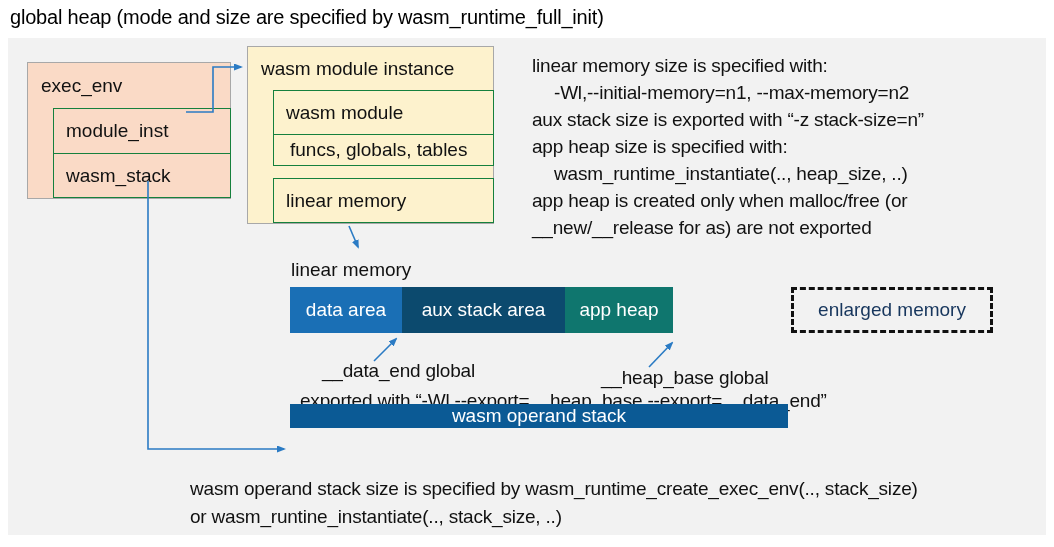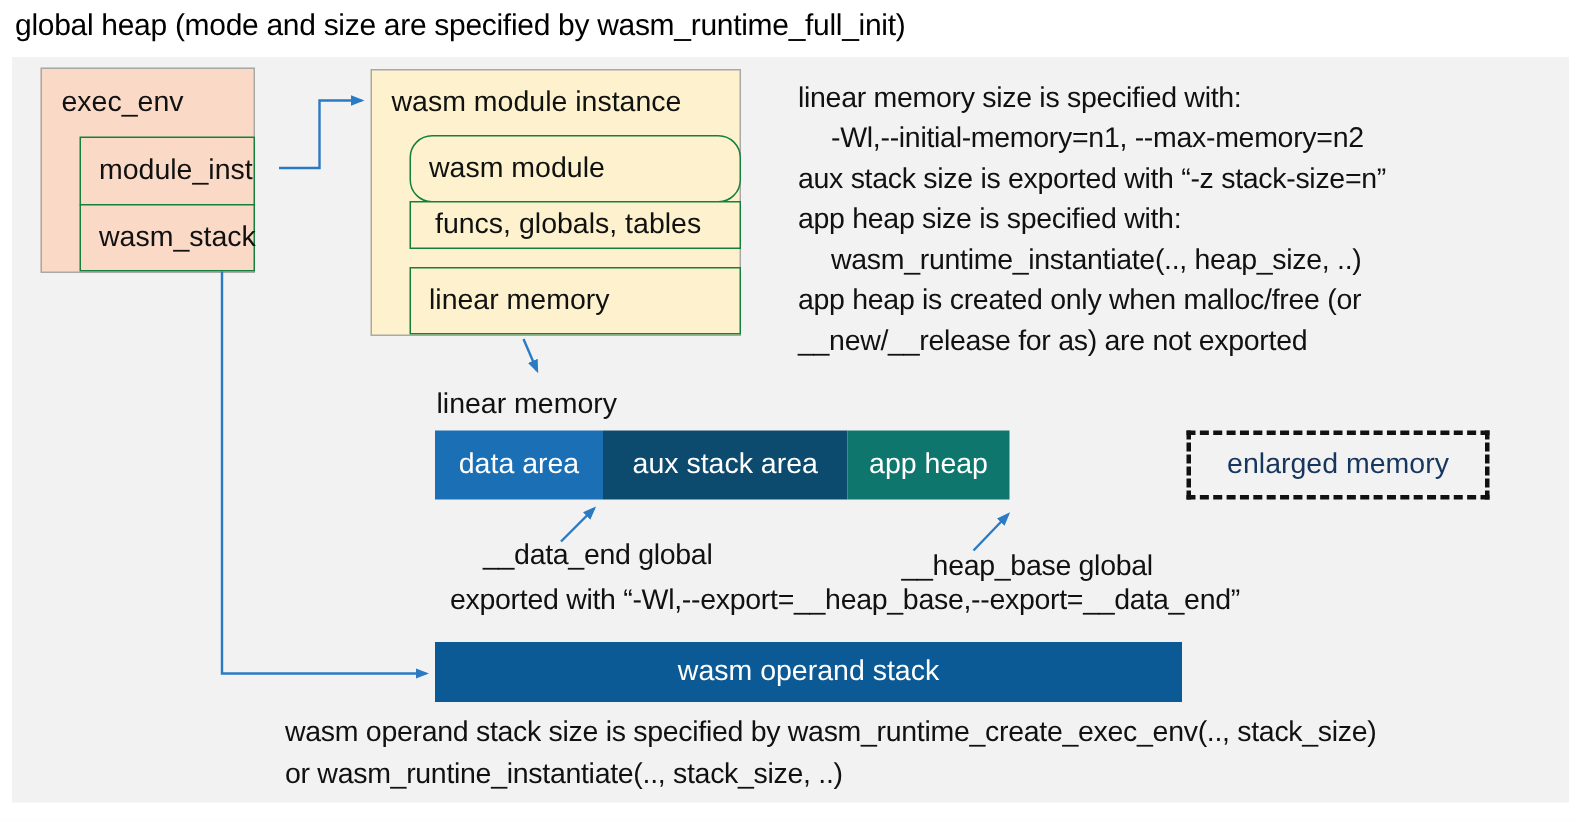--- a/index.html
+++ b/index.html
@@ -26,44 +26,44 @@
   .notes .indent{padding-left:22px;}
 
   .lm-label{position:absolute;left:291px;top:259px;font-size:19px;color:#111;}
 
   .seg{position:absolute;top:287px;height:46px;box-sizing:border-box;display:flex;align-items:center;justify-content:center;
        font-size:19px;white-space:nowrap;}
   .seg.dashed{border:3px dashed #111;background:transparent;}
 
   .ann{position:absolute;font-size:19px;color:#111;white-space:nowrap;letter-spacing:-0.2px;}
 
-  .opstack{position:absolute;left:290px;top:428px;width:498px;height:40px;background:#0b5a95;color:#fff;
+  .opstack{position:absolute;left:290px;top:404px;width:498px;height:24px;background:#0b5a95;color:#fff;
            display:flex;align-items:center;justify-content:center;font-size:19px;}
   .opnote{position:absolute;left:190px;font-size:19px;color:#111;white-space:nowrap;letter-spacing:-0.2px;}
 
   svg.arrows{position:absolute;left:0;top:0;width:1054px;height:547px;pointer-events:none;}
 </style>
 </head>
 <body>
 
 <div id="canvas">
 
   <div class="title">global heap (mode and size are specified by wasm_runtime_full_init)</div>
 
   <div class="panel"></div>
 
-  <div class="obox pink" style="left:27px;top:45px;width:143px;height:137px;">
+  <div class="obox pink" style="left:27px;top:62px;width:204px;height:137px;">
     <div class="obox-title" style="line-height:45px;">exec_env</div>
     <div class="orow pink" style="top:45px;height:46px;">module_inst</div>
     <div class="orow pink" style="top:90px;height:45px;">wasm_stack</div>
   </div>
 
   <div class="obox cream" style="left:247px;top:46px;width:247px;height:178px;">
     <div class="obox-title" style="line-height:44px;">wasm module instance</div>
-    <div class="orow cream" style="top:43px;height:45px;border-radius:15px;">wasm module</div>
+    <div class="orow cream" style="top:43px;height:45px;">wasm module</div>
     <div class="orow cream" style="top:87px;height:32px;padding-left:16px;">funcs, globals, tables</div>
     <div class="orow cream" style="top:131px;height:45px;">linear memory</div>
   </div>
 
   <div class="notes">
     <div class="line">linear memory size is specified with:</div>
     <div class="line indent">-Wl,--initial-memory=n1, --max-memory=n2</div>
     <div class="line">aux stack size is exported with “-z stack-size=n”</div>
     <div class="line">app heap size is specified with:</div>
     <div class="line indent">wasm_runtime_instantiate(.., heap_size, ..)</div>

